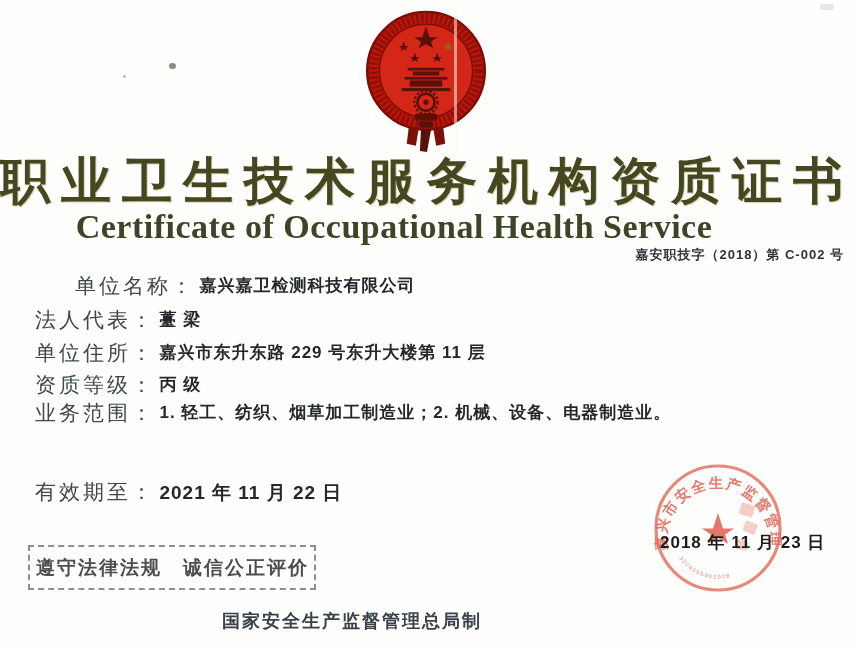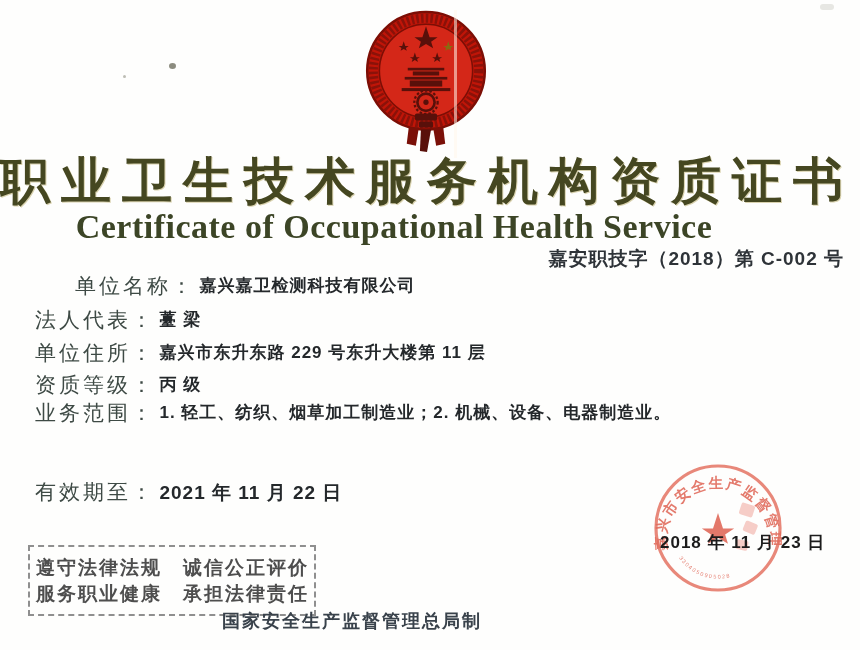--- a/index.html
+++ b/index.html
@@ -25,21 +25,21 @@
     white-space:nowrap;
   }
   .title-en{
     position:absolute;left:0;top:208px;width:788px;text-align:center;
     font-family:"Liberation Serif","DejaVu Serif",serif;
     font-weight:bold;font-size:34px;letter-spacing:.5px;color:#3c4526;
     white-space:nowrap;
   }
   .cert-no{
     position:absolute;right:16px;top:246px;
-    font-size:19px;font-weight:bold;color:#2e3338;letter-spacing:1px;margin-left:16px;
+    font-size:13px;font-weight:bold;color:#2e3338;letter-spacing:1px;margin-left:16px;
   }
   
   .field-row{position:absolute;left:35px;width:800px;white-space:nowrap;}
   .f0{top:272px;margin-left:40px;} .f1{top:306px;} .f2{top:339px;} .f3{top:371px;} .f4{top:399px;}
   .field-label{
     display:inline-block;width:112px;
     font-family:"Liberation Serif","DejaVu Serif",serif;
     font-size:21px;color:#3e4a45;letter-spacing:3px;vertical-align:top;
   }
   .field-value{
@@ -166,16 +166,15 @@
       <rect x="92" y="46" width="14" height="12" rx="2" transform="rotate(18 99 52)"></rect>
       <rect x="96" y="64" width="13" height="11" rx="2" transform="rotate(22 102 69)"></rect>
       <rect x="88" y="82" width="12" height="10" rx="2" transform="rotate(12 94 87)"></rect>
     </g>
   </svg>
 </div>
 <div class="issue-date">2018 年 11 月 23 日</div>
 
 <div class="motto">
   <div class="motto-line">遵守法律法规　诚信公正评价</div>
-  <div class="motto-line">服务职业健康　承担法律责任</div>
 </div>
 
 <div class="issuer">国家安全生产监督管理总局制</div>
 
 </body></html>

